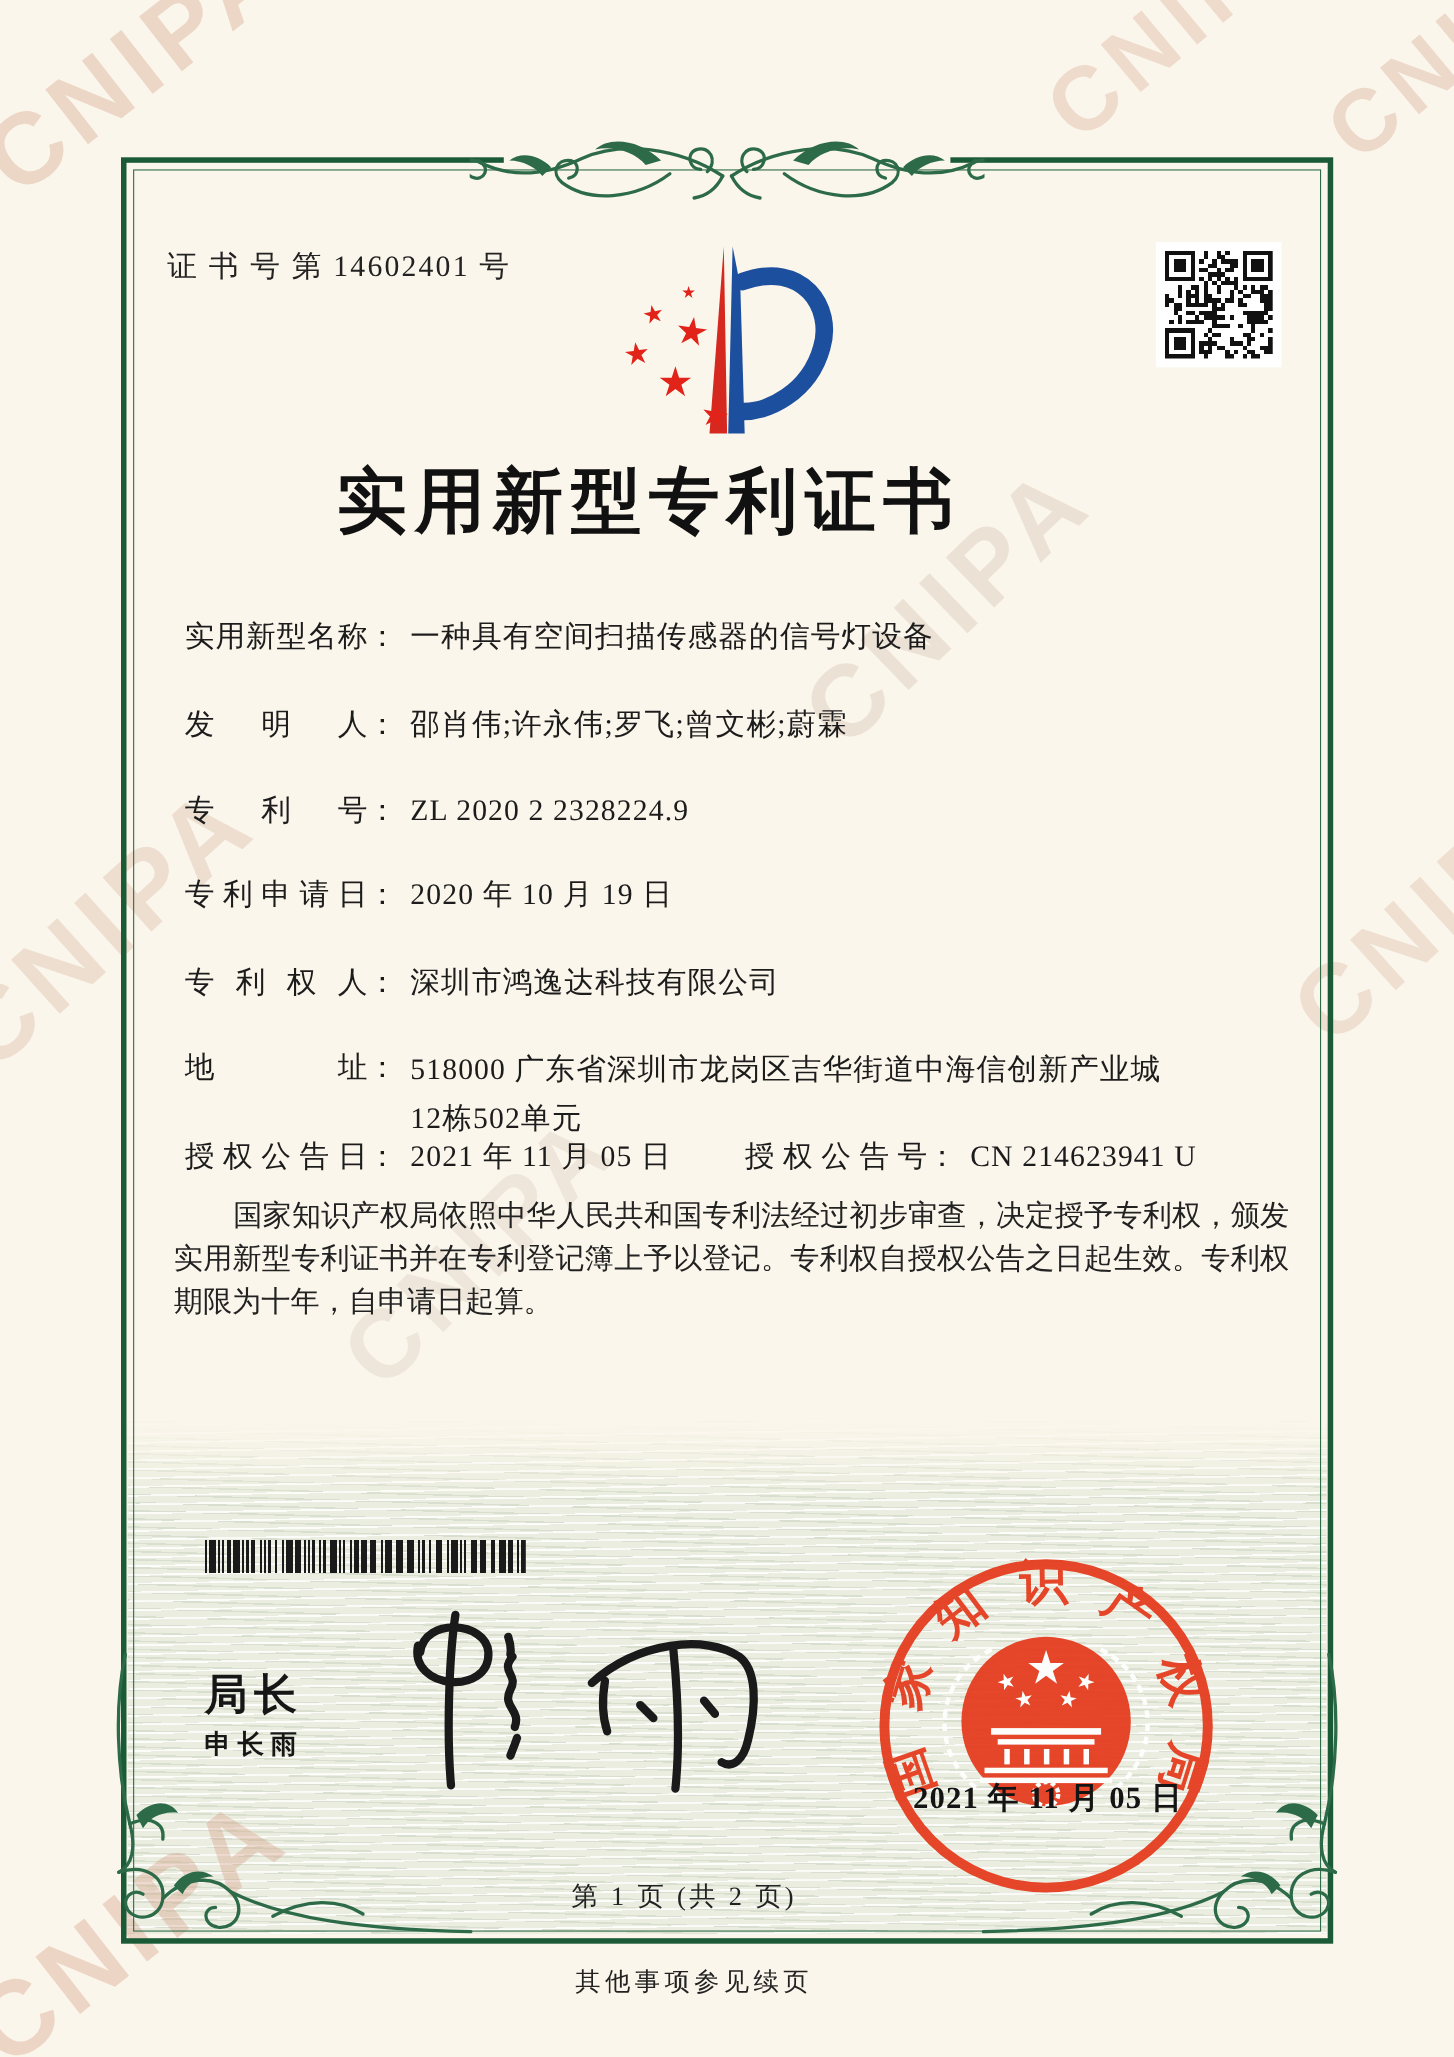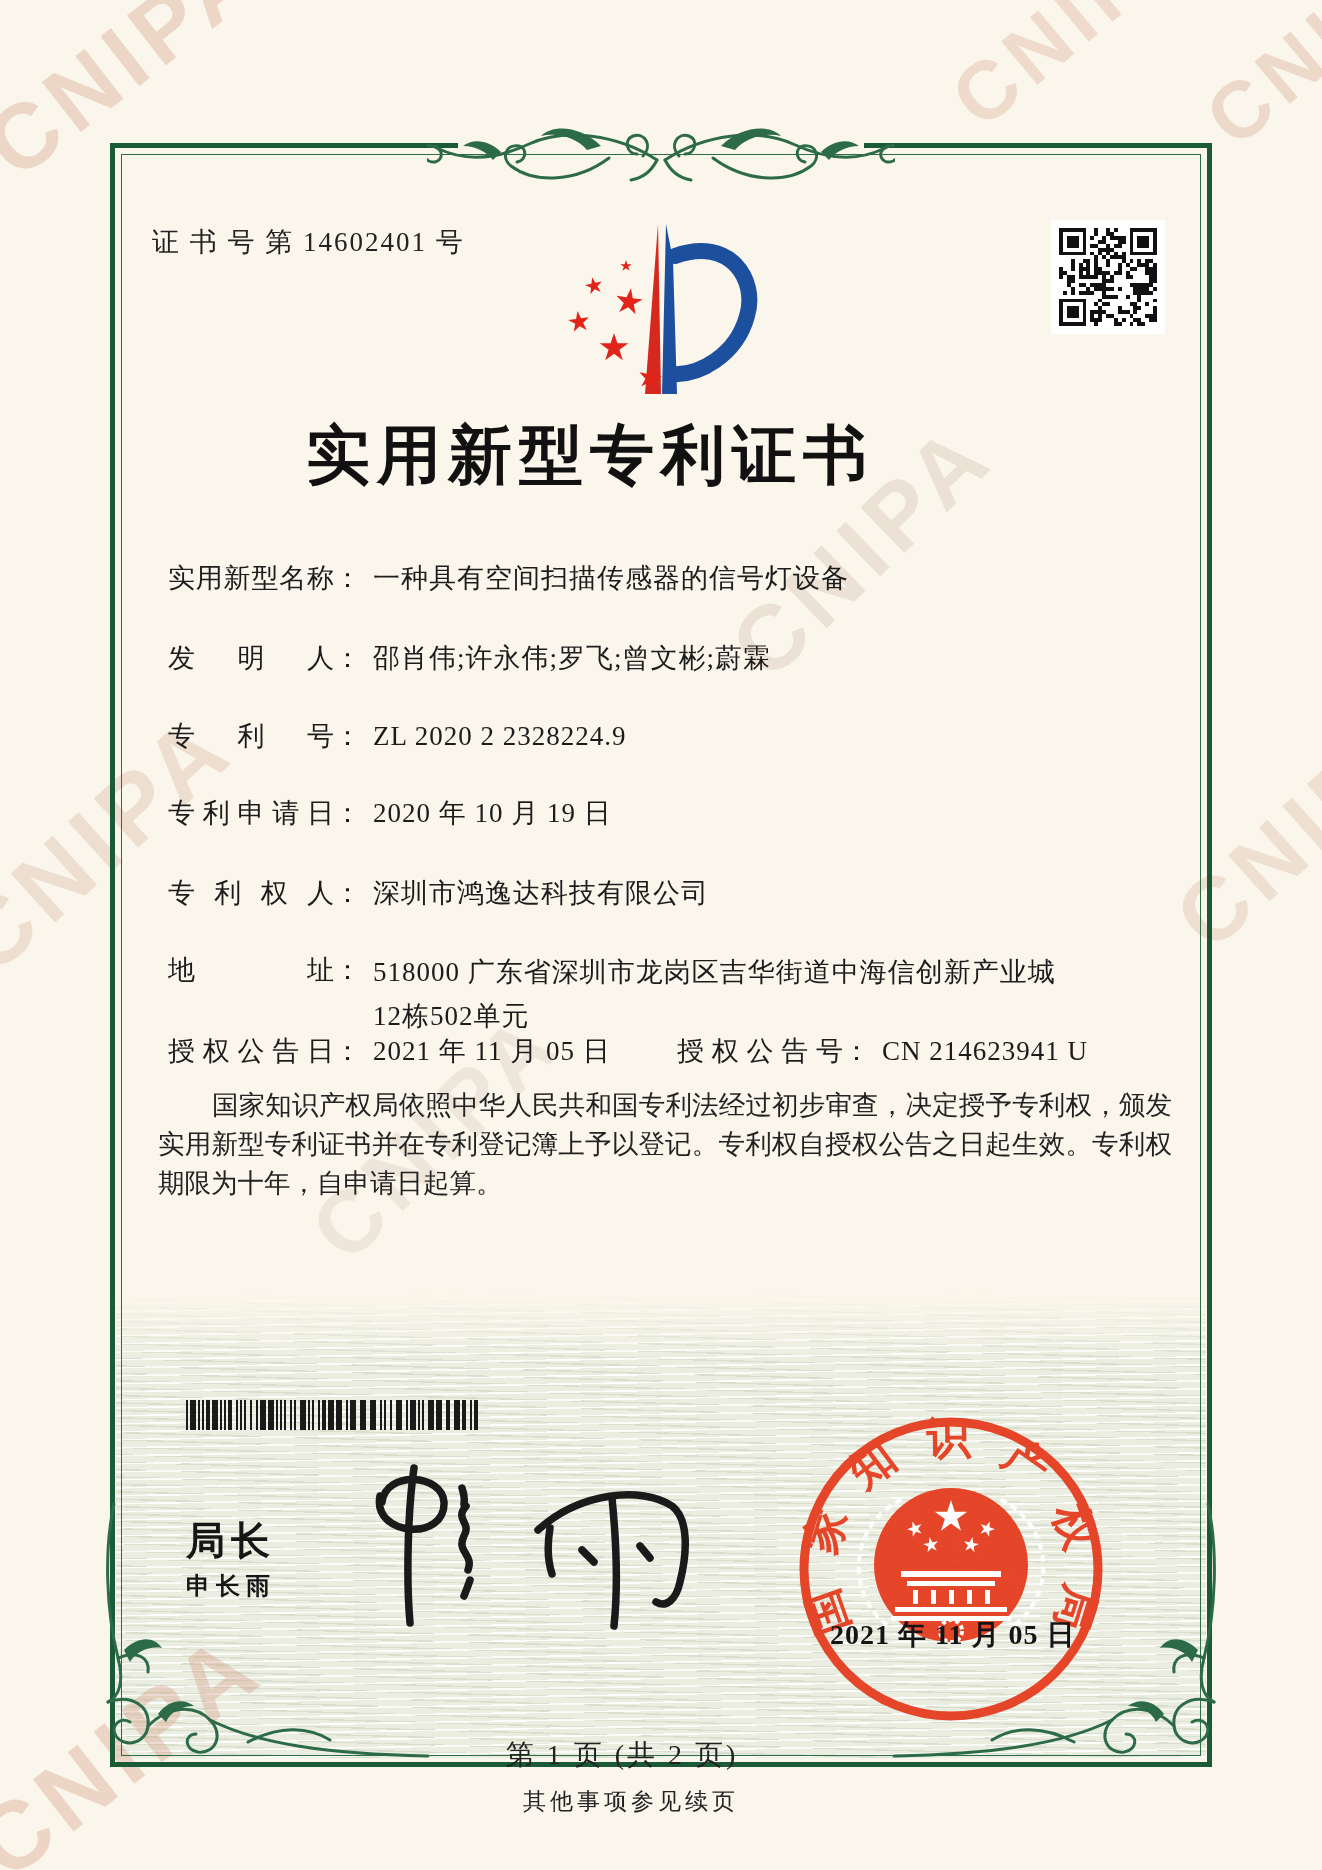--- a/index.html
+++ b/index.html
@@ -50,22 +50,22 @@
   .sig-title{position:absolute;z-index:6;left:186px;top:1514px;font-family:"Liberation Sans","DejaVu Sans",sans-serif;
       font-weight:700;font-size:39px;letter-spacing:6px;color:#161616;}
   .sig-name{position:absolute;z-index:6;left:186px;top:1570px;font-family:"Liberation Sans","DejaVu Sans",sans-serif;
       font-weight:700;font-size:24px;letter-spacing:6px;color:#161616;}
   .sig-hand{position:absolute;z-index:6;left:350px;top:1458px;width:360px;height:200px;}
   
   .seal{position:absolute;z-index:6;left:795px;top:1413px;width:312px;height:312px;opacity:.93;}
   .seal-date{position:absolute;z-index:7;left:830px;top:1616px;width:260px;font-size:28px;font-weight:600;
       color:#141414;letter-spacing:1px;white-space:nowrap;}
   
-  .page-no{position:absolute;z-index:6;left:0;width:1244px;top:1708px;text-align:center;font-size:28px;
-      letter-spacing:3px;color:#222;margin-top:28px;}
+  .page-no{position:absolute;z-index:6;left:0;width:1244px;top:1708px;text-align:center;font-size:24px;
+      letter-spacing:3px;color:#222;}
   .cont-note{position:absolute;z-index:6;left:0;width:1262px;top:1786px;text-align:center;font-size:23px;
       letter-spacing:4px;color:#222;}
 </style>
 </head>
 <body>
 
 <div class="page">
 
   <svg width="0" height="0" style="position:absolute" aria-hidden="true">
     <defs>

